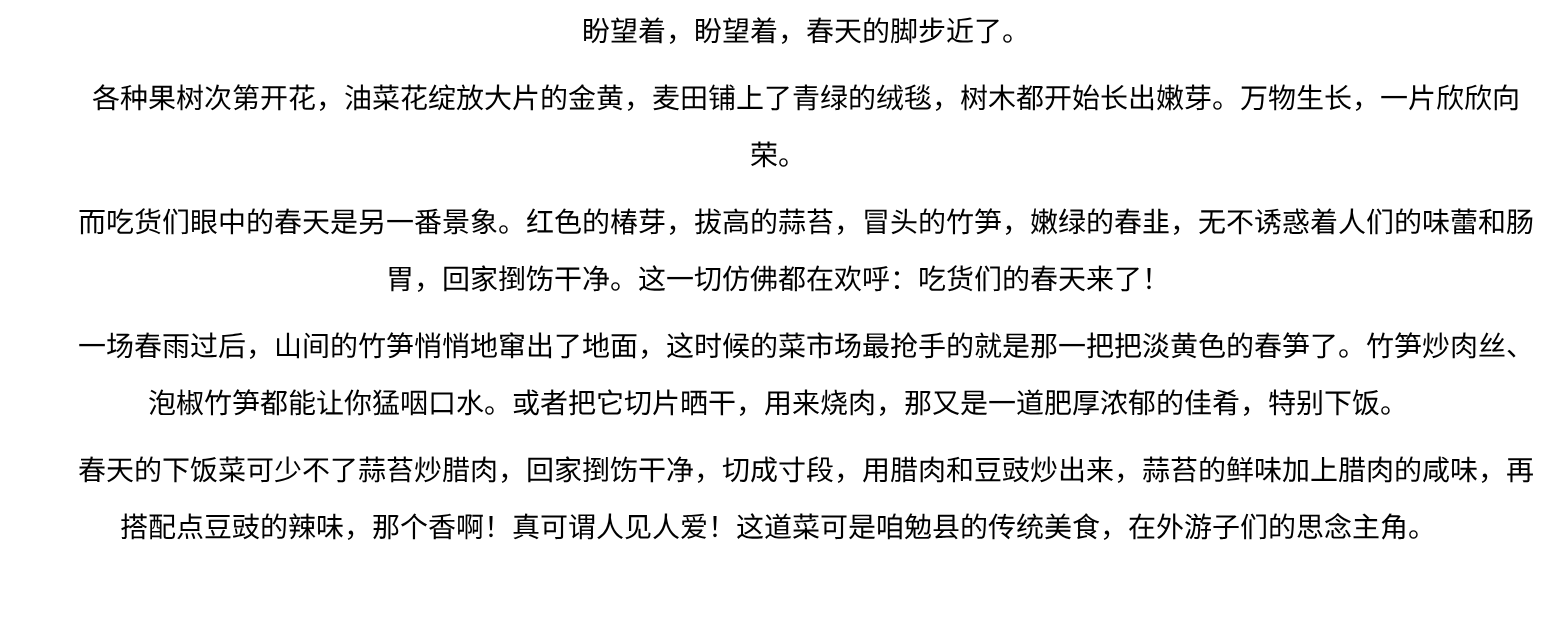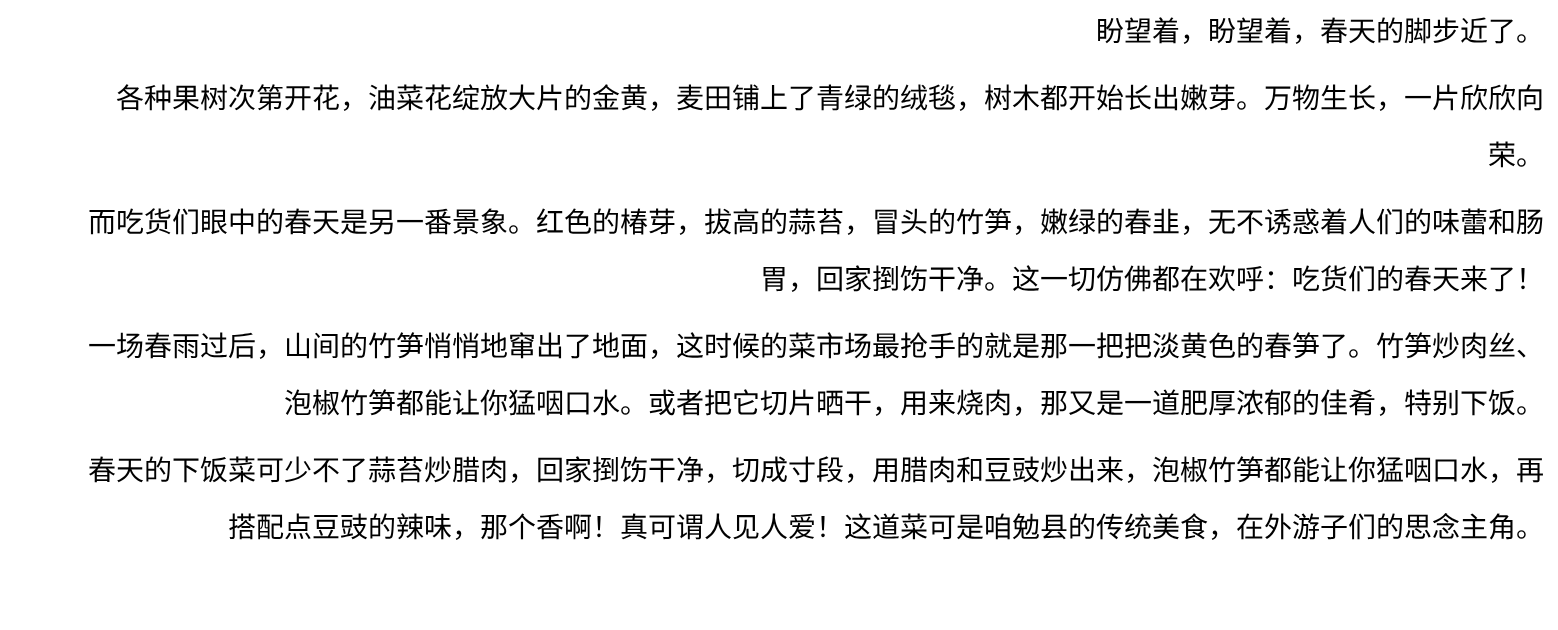--- a/index.html
+++ b/index.html
@@ -19,31 +19,31 @@
     width: 1558px;
     height: 630px;
     padding: 0 14px 0 12px;
   }
   .para {
     font-size: 28px;
     line-height: 57px;
     margin: 10px 0;
     text-indent: 2em;
     letter-spacing: 0;
-    text-align: right;
+    text-align: center;
     word-break: break-all;
     overflow-wrap: anywhere;
     font-weight: 400;
   }
   .para:first-child {
     margin-top: 3px;
   }
 </style>
 </head>
 <body>
 
 <div class="doc">
   <p class="para">盼望着，盼望着，春天的脚步近了。</p>
   <p class="para">各种果树次第开花，油菜花绽放大片的金黄，麦田铺上了青绿的绒毯，树木都开始长出嫩芽。万物生长，一片欣欣向荣。</p>
   <p class="para">而吃货们眼中的春天是另一番景象。红色的椿芽，拔高的蒜苔，冒头的竹笋，嫩绿的春韭，无不诱惑着人们的味蕾和肠胃，回家捯饬干净。这一切仿佛都在欢呼：吃货们的春天来了！</p>
   <p class="para">一场春雨过后，山间的竹笋悄悄地窜出了地面，这时候的菜市场最抢手的就是那一把把淡黄色的春笋了。竹笋炒肉丝、泡椒竹笋都能让你猛咽口水。或者把它切片晒干，用来烧肉，那又是一道肥厚浓郁的佳肴，特别下饭。</p>
-  <p class="para">春天的下饭菜可少不了蒜苔炒腊肉，回家捯饬干净，切成寸段，用腊肉和豆豉炒出来，泡椒竹笋都能让你猛咽口水，再搭配点豆豉的辣味，那个香啊！真可谓人见人爱！这道菜可是咱勉县的传统美食，在外游子们的思念主角。</p>
+  <p class="para">春天的下饭菜可少不了蒜苔炒腊肉，回家捯饬干净，切成寸段，用腊肉和豆豉炒出来，蒜苔的鲜味加上腊肉的咸味，再搭配点豆豉的辣味，那个香啊！真可谓人见人爱！这道菜可是咱勉县的传统美食，在外游子们的思念主角。</p>
 </div>
 
 </body></html>

